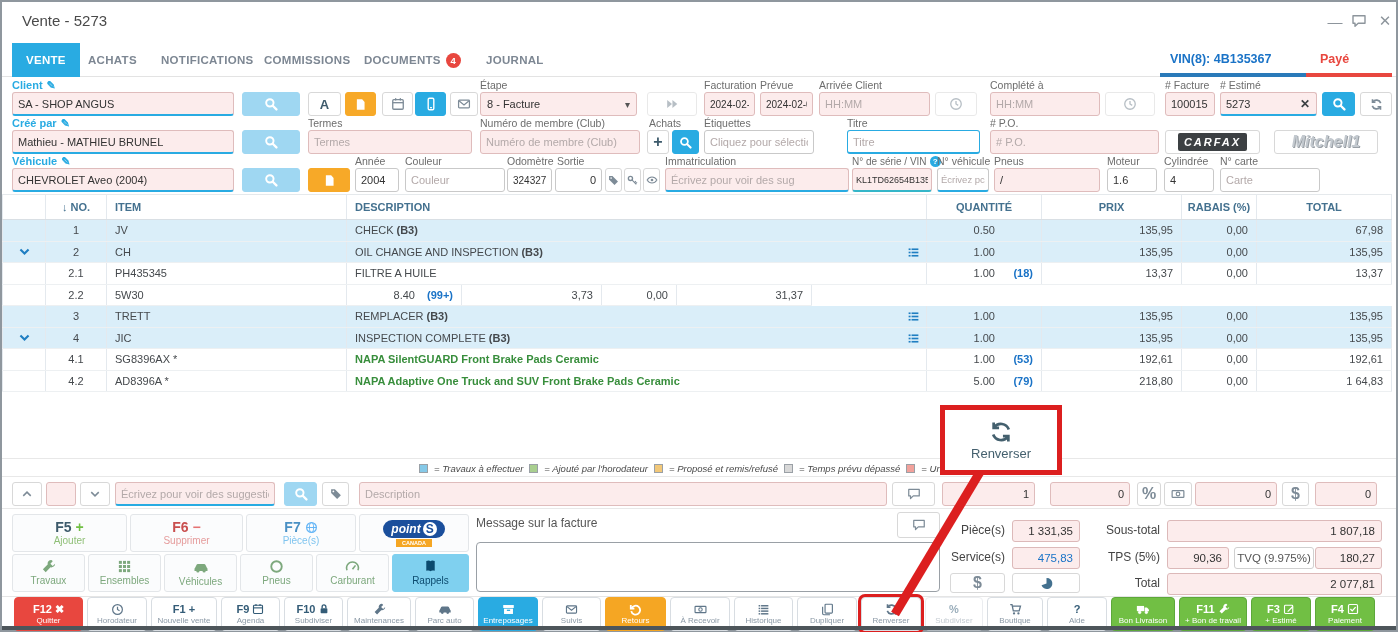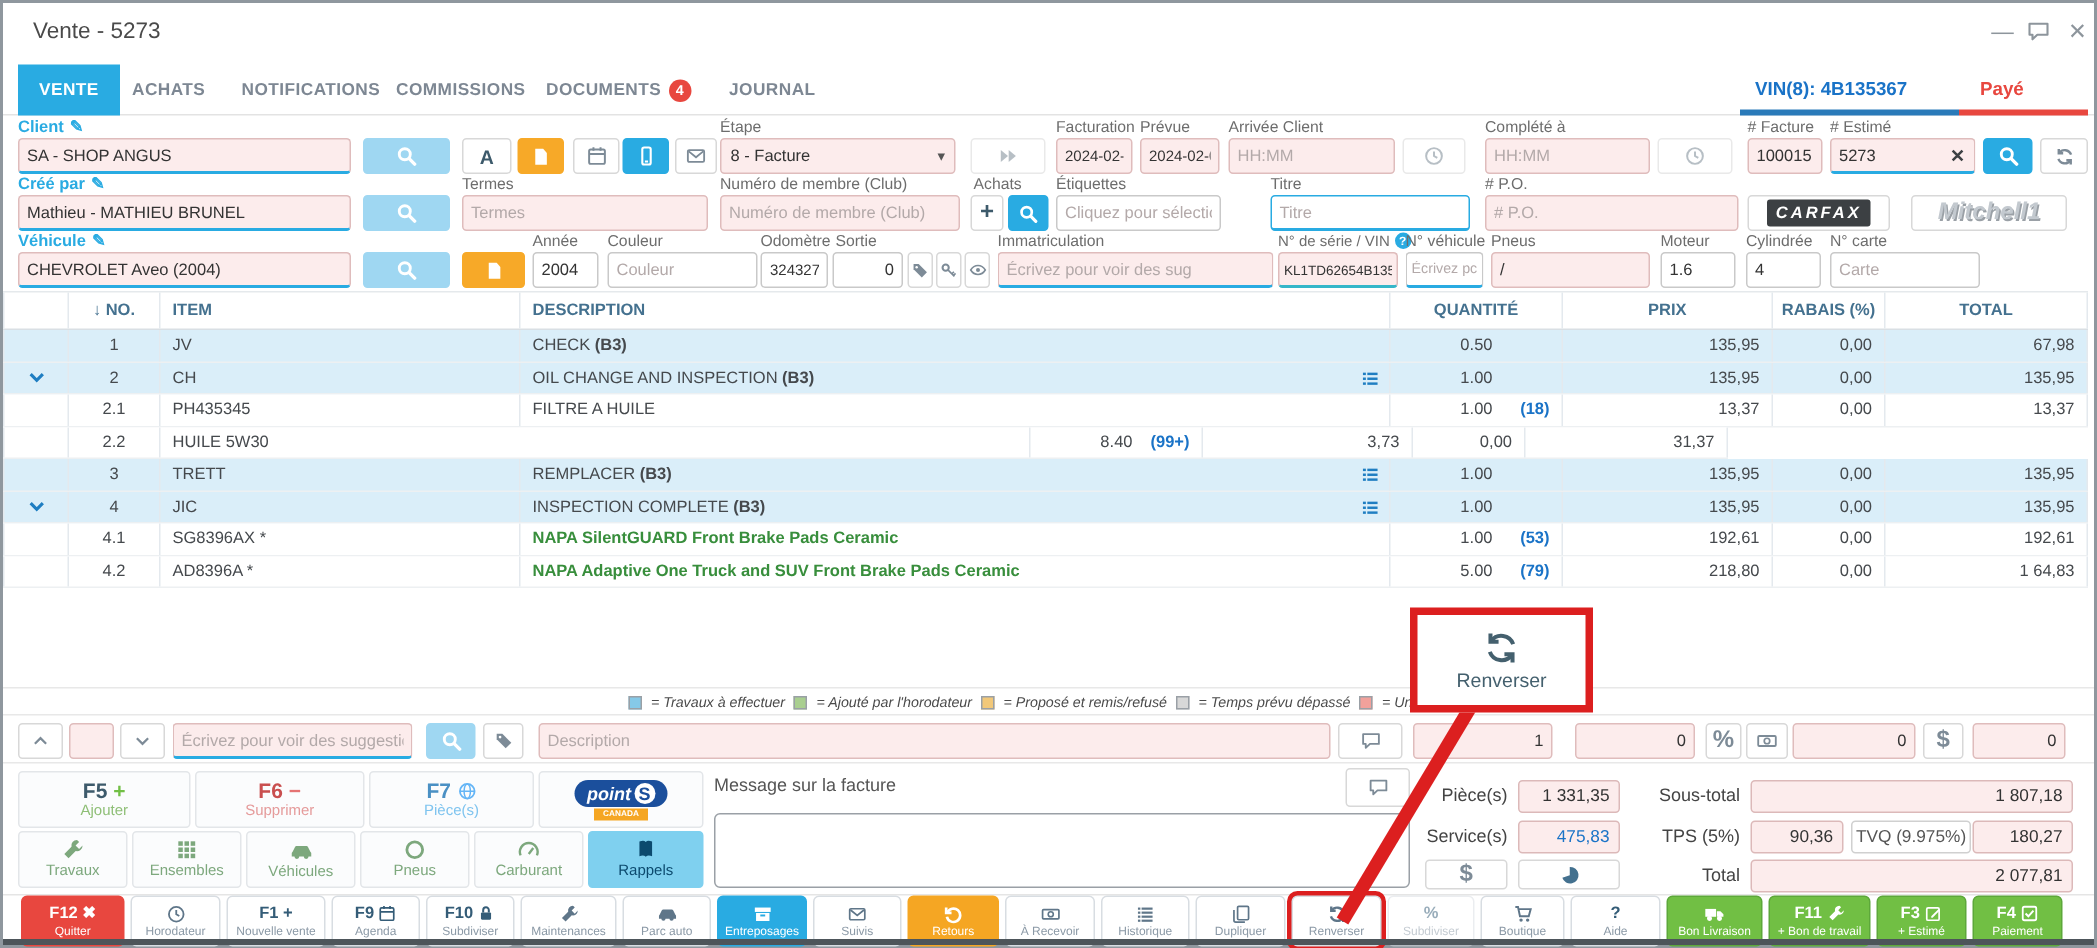--- a/index.html
+++ b/index.html
@@ -400,23 +400,21 @@
         <span class="qv">1.00</span>
         <span class="stock">(18)</span>
       </div>
     <div class="c w-prix">13,37</div>
     <div class="c w-rab">0,00</div>
     <div class="c w-tot">13,37</div>
   </div>
   <div class="trow" style="top:282.5px">
     <div class="c first w-exp"></div>
     <div class="c w-no">2.2</div>
-    <div class="c w-desc">
-        <span>HUILE 5W30</span>
-      </div>
+    <div class="c w-item">5W30</div>
     <div class="c w-qty">
         <span class="qv">8.40</span>
         <span class="stock">(99+)</span>
       </div>
     <div class="c w-prix">3,73</div>
     <div class="c w-rab">0,00</div>
     <div class="c w-tot">31,37</div>
   </div>
   <div class="trow par" style="top:304px">
     <div class="c first w-exp"></div>

